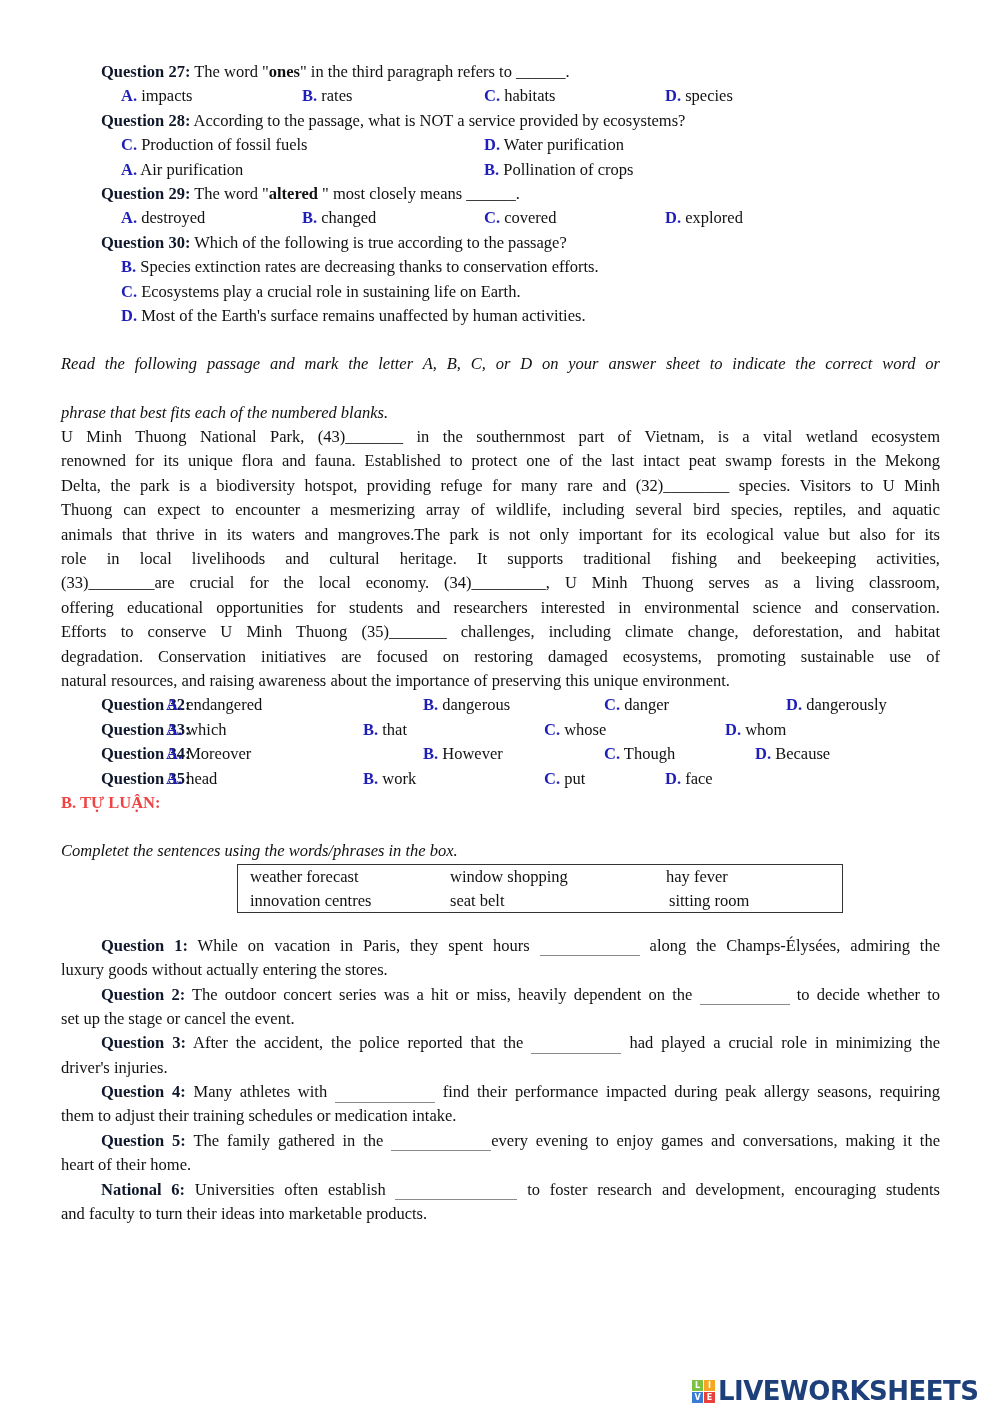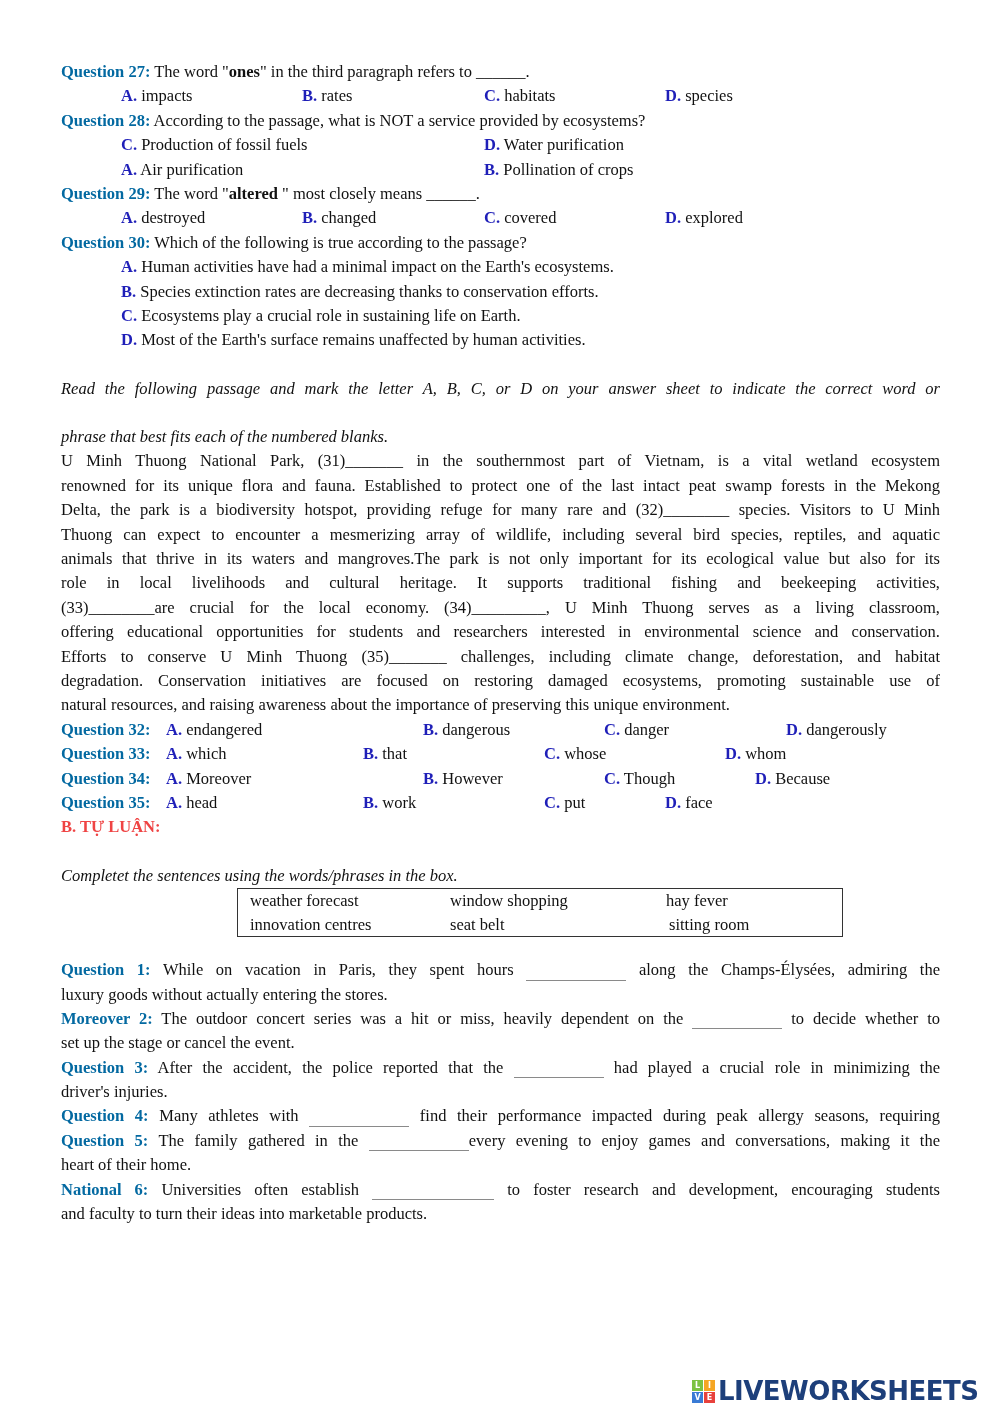--- a/index.html
+++ b/index.html
@@ -1,20 +1,20 @@
 <!DOCTYPE html>
 <html><head>
 <meta charset="utf-8">
 <style>
   html, body { margin: 0; padding: 0; background: #ffffff; }
   body { width: 1000px; height: 1414px; position: relative; overflow: hidden;
          font-family: "Liberation Serif", "DejaVu Serif", serif; font-size: 16.5px; color: #111; }
   .page { position: absolute; left: 61px; top: 60px; width: 879px; }
   .line { height: 24.4px; line-height: 24.4px; white-space: nowrap; position: relative; }
-  .q-label { color: #0369a1; font-weight: bold; }
+  .q-label { color: #0f172a; font-weight: bold; margin-left: 40px; }
   .opt-letter { color: #1f1fb8; font-weight: bold; }
   .opt { position: absolute; top: 0; }
   .indent { padding-left: 60px; }
   .justify { white-space: normal; text-align: justify; text-align-last: justify; }
   .instr { font-weight: normal; font-style: italic; margin-top: 24px; }
   .b { font-weight: bold; }
   .section { color: #ef4444; font-weight: bold; }
   .box { position: absolute; left: 136px; width: 606px; height: 49px; border: 1px solid #333; box-sizing: border-box; }
   .box .cell { position: absolute; line-height: 24px; white-space: nowrap; }
   .blank-input { display: inline-block; border: none; border-bottom: 1.5px solid #8a8a8a; height: 18px; vertical-align: baseline; background: transparent; padding: 0; margin: 0; }
@@ -56,30 +56,29 @@
   <div class="line">
     <span class="opt" style="left:60px"><span class="opt-letter">A.</span><span> destroyed</span></span>
     <span class="opt" style="left:241px"><span class="opt-letter">B.</span><span> changed</span></span>
     <span class="opt" style="left:423px"><span class="opt-letter">C.</span><span> covered</span></span>
     <span class="opt" style="left:604px"><span class="opt-letter">D.</span><span> explored</span></span>
   </div>
 
   <div class="line">
     <span class="q-label">Question 30:</span><span> Which of the following is true according to the passage?</span>
   </div>
-  <div class="line indent"><span class="opt-letter">A.</span><span> Human activities have had a minimal impact on the Earth's ecosystems.</span></div>
   <div class="line indent"><span class="opt-letter">B.</span><span> Species extinction rates are decreasing thanks to conservation efforts.</span></div>
   <div class="line indent"><span class="opt-letter">C.</span><span> Ecosystems play a crucial role in sustaining life on Earth.</span></div>
   <div class="line indent"><span class="opt-letter">D.</span><span> Most of the Earth's surface remains unaffected by human activities.</span></div>
 
   <div class="line instr justify">Read the following passage and mark the letter A, B, C, or D on your answer sheet to indicate the correct word or</div>
   <div class="line instr">phrase that best fits each of the numbered blanks.</div>
 
   <div>
-    <div class="line justify">U Minh Thuong National Park, (31)_______ in the southernmost part of Vietnam, is a vital wetland ecosystem</div>
+    <div class="line justify">U Minh Thuong National Park, (43)_______ in the southernmost part of Vietnam, is a vital wetland ecosystem</div>
     <div class="line justify">renowned for its unique flora and fauna. Established to protect one of the last intact peat swamp forests in the Mekong</div>
     <div class="line justify">Delta, the park is a biodiversity hotspot, providing refuge for many rare and (32)________ species. Visitors to U Minh</div>
     <div class="line justify">Thuong can expect to encounter a mesmerizing array of wildlife, including several bird species, reptiles, and aquatic</div>
     <div class="line justify">animals that thrive in its waters and mangroves.The park is not only important for its ecological value but also for its</div>
     <div class="line justify">role in local livelihoods and cultural heritage. It supports traditional fishing and beekeeping activities,</div>
     <div class="line justify">(33)________are crucial for the local economy. (34)_________, U Minh Thuong serves as a living classroom,</div>
     <div class="line justify">offering educational opportunities for students and researchers interested in environmental science and conservation.</div>
     <div class="line justify">Efforts to conserve U Minh Thuong (35)_______ challenges, including climate change, deforestation, and habitat</div>
     <div class="line justify">degradation. Conservation initiatives are focused on restoring damaged ecosystems, promoting sustainable use of</div>
     <div class="line">natural resources, and raising awareness about the importance of preserving this unique environment.</div>
@@ -126,29 +125,30 @@
       <span class="cell" style="left:212px; top:24px;">seat belt</span>
       <span class="cell" style="left:431px; top:24px;">sitting room</span>
     </div>
   </div>
 
   <div>
     <div class="line justify" style="text-align-last: justify;"><span class="q-label">Question 1:</span><span> While on vacation in Paris, they spent hours</span> <input class="blank-input" style="width: 100px;" value=""> <span>along the Champs-Élysées, admiring the</span></div>
     <div class="line">luxury goods without actually entering the stores.</div>
   </div>
   <div>
-    <div class="line justify"><span class="q-label">Moreover 2:</span><span> The outdoor concert series was a hit or miss, heavily dependent on the</span> <input class="blank-input" style="width: 90px;" value=""> <span>to decide whether to</span></div>
+    <div class="line justify"><span class="q-label">Question 2:</span><span> The outdoor concert series was a hit or miss, heavily dependent on the</span> <input class="blank-input" style="width: 90px;" value=""> <span>to decide whether to</span></div>
     <div class="line">set up the stage or cancel the event.</div>
   </div>
   <div>
     <div class="line justify"><span class="q-label">Question 3:</span><span> After the accident, the police reported that the</span> <input class="blank-input" style="width: 90px;" value=""> <span>had played a crucial role in minimizing the</span></div>
     <div class="line">driver's injuries.</div>
   </div>
   <div>
     <div class="line justify"><span class="q-label">Question 4:</span><span> Many athletes with</span> <input class="blank-input" style="width: 100px;" value=""> <span>find their performance impacted during peak allergy seasons, requiring</span></div>
+    <div class="line">them to adjust their training schedules or medication intake.</div>
   </div>
   <div>
     <div class="line justify"><span class="q-label">Question 5:</span><span> The family gathered in the</span> <input class="blank-input" style="width: 100px;" value=""><span>every evening to enjoy games and conversations, making it the</span></div>
     <div class="line">heart of their home.</div>
   </div>
   <div>
     <div class="line justify"><span class="q-label">National 6:</span><span> Universities often establish</span> <input class="blank-input" style="width: 122px;" value=""> <span>to foster research and development, encouraging students</span></div>
     <div class="line">and faculty to turn their ideas into marketable products.</div>
   </div>
 </div>

